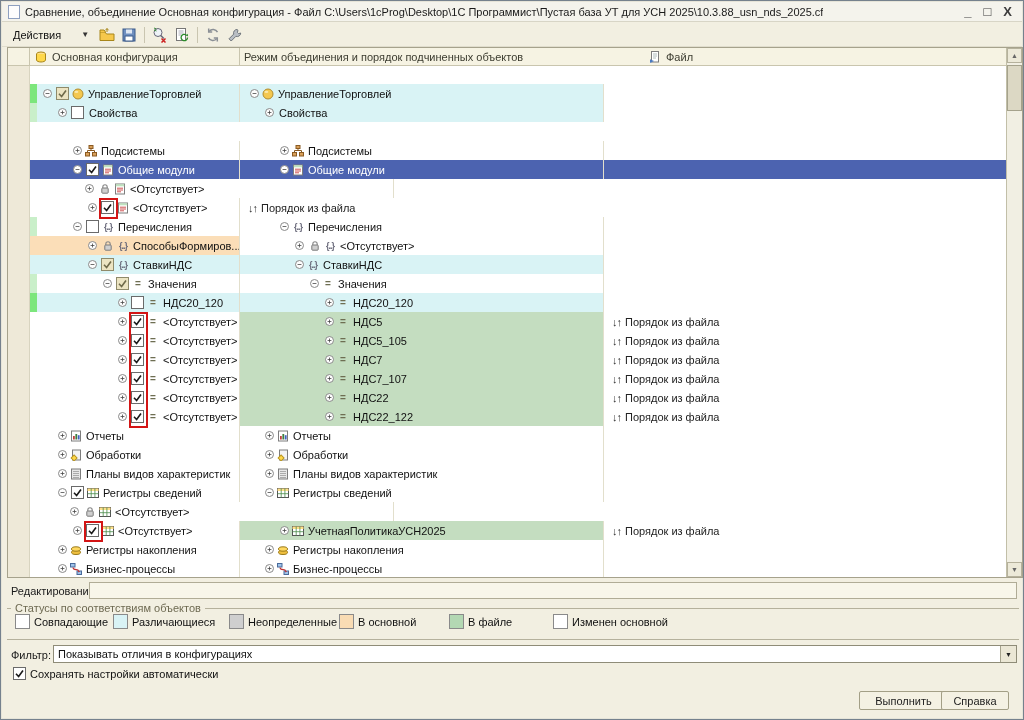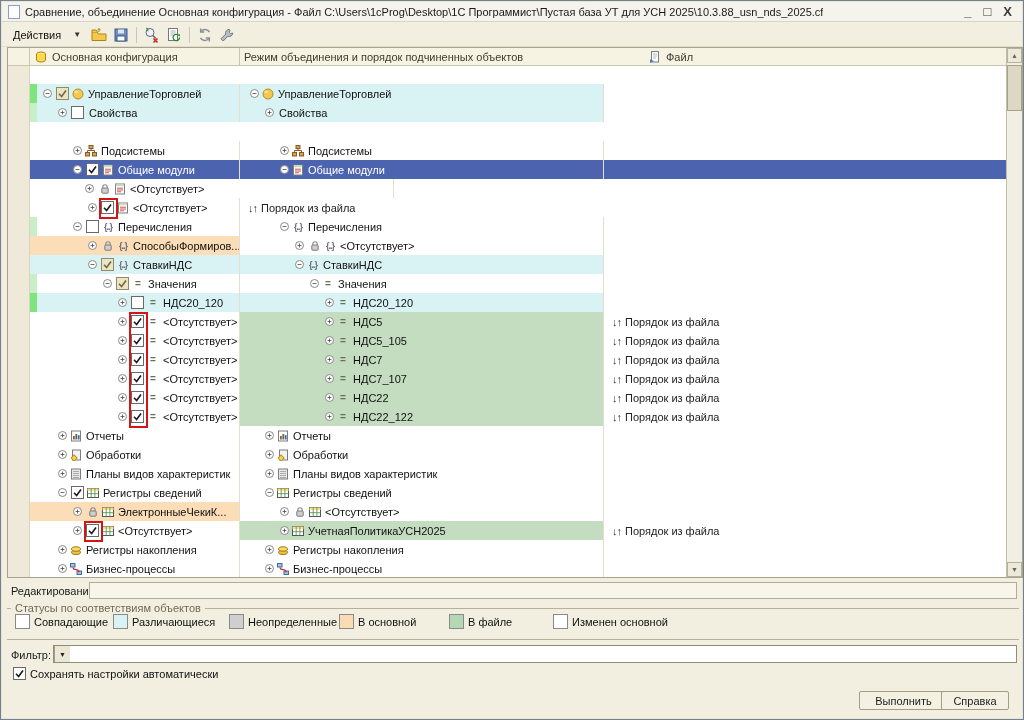--- a/index.html
+++ b/index.html
@@ -9,21 +9,21 @@
   
   .titlebar{position:absolute;left:1px;top:1px;right:1px;height:20px;background:#f4f3ec;
             border-bottom:1px solid #d8d5c6;display:flex;align-items:center;padding:0 6px;}
   .appicon{width:12px;height:14px;background:#fdfdfd;border:1px solid #8ea0c0;margin-right:5px;flex:0 0 auto;}
   .title{white-space:nowrap;overflow:hidden;color:#1a1a1a;}
   .wctl{margin-left:auto;display:flex;gap:12px;align-items:center;padding-right:4px;flex:0 0 auto;}
   .wctl span{color:#3c3c3c;font-weight:bold;font-size:13px;line-height:13px;cursor:default;}
   
   .toolbar{position:absolute;left:1px;top:22px;right:1px;height:24px;display:flex;align-items:center;
            padding:0 4px;border-bottom:1px solid #e0ddcd;}
-  .actbtn{display:flex;align-items:center;gap:12px;padding:2px 6px;border:1px solid transparent;}
+  .actbtn{display:flex;align-items:center;gap:20px;padding:2px 6px;border:1px solid transparent;}
   .tbi{width:20px;height:20px;display:flex;align-items:center;justify-content:center;margin:0 1px;}
   .tsep{width:1px;height:16px;background:#c9c5b0;margin:0 4px;}
   .caret{font-size:8px;color:#333;}
   
   .grid{position:absolute;left:6px;top:46px;width:1016px;height:531px;background:#fff;
         border:1px solid #a6a28c;overflow:hidden;}
   .ghead{position:absolute;left:0;top:0;height:18px;display:flex;background:#f6f3e3;border-bottom:1px solid #c9c5ae;z-index:2;}
   .gh{display:flex;align-items:center;gap:4px;padding:0 4px;border-right:1px solid #c9c5ae;color:#3c3c30;overflow:hidden;white-space:nowrap;}
   .svc{position:absolute;left:0;top:18px;width:22px;height:513px;background:#eee9d8;border-right:1px solid #d8d4c0;}
   .rows{position:absolute;left:22px;top:18px;width:978px;}
@@ -955,43 +955,20 @@
                 <rect x=".5" y="1.5" width="11" height="9" fill="#fff" stroke="#555"></rect>
                 <rect x=".5" y="1.5" width="11" height="2.5" fill="#ffe08a"></rect>
                 <path d="M4.2 1.5v9M7.9 1.5v9M.5 6.7h11" stroke="#4a8c4a" stroke-width=".8"></path>
               </svg>
             </span>
             <span class="lbl">Регистры сведений</span>
           </div>
           <div class="cell c3 bg-white" style="border-right: none;"></div>
         </div>
         <div class="row" style="top: 436px;">
-          <div class="cell c1 bg-peach">
-            <span class="marker"></span>
-            <span class="sp" style="width: 34px;"></span>
-            <span class="exp">
-              <svg width="7" height="7" viewBox="0 0 9 9">
-                <path d="M2 4.5h5M4.5 2v5" stroke="#444"></path>
-              </svg>
-            </span>
-            <span class="cbslot">
-              <svg width="12" height="12" viewBox="0 0 12 12">
-                <path d="M3.8 5V3.9a2.2 2.2 0 0 1 4.4 0V5" fill="none" stroke="#8a8a8a" stroke-width="1.1"></path>
-                <rect x="2.8" y="5" width="6.4" height="5.2" rx=".8" fill="#cfcfcf" stroke="#7a7a7a"></rect>
-              </svg>
-            </span>
-            <span class="ric">
-              <svg width="12" height="12" viewBox="0 0 12 12">
-                <rect x=".5" y="1.5" width="11" height="9" fill="#fff" stroke="#555"></rect>
-                <rect x=".5" y="1.5" width="11" height="2.5" fill="#ffe08a"></rect>
-                <path d="M4.2 1.5v9M7.9 1.5v9M.5 6.7h11" stroke="#4a8c4a" stroke-width=".8"></path>
-              </svg>
-            </span>
-            <span class="lbl">ЭлектронныеЧекиК...</span>
-          </div>
           <div class="cell c2 bg-white">
             <span class="sp" style="width: 30px;"></span>
             <span class="exp">
               <svg width="7" height="7" viewBox="0 0 9 9">
                 <path d="M2 4.5h5M4.5 2v5" stroke="#444"></path>
               </svg>
             </span>
             <span class="cbslot">
               <svg width="12" height="12" viewBox="0 0 12 12">
                 <path d="M3.8 5V3.9a2.2 2.2 0 0 1 4.4 0V5" fill="none" stroke="#8a8a8a" stroke-width="1.1"></path>
@@ -1168,20 +1145,21 @@
         </div>
         <div class="leg" style="left: 546px;">
           <span class="sw" style="background: rgb(255, 255, 255);"></span>
           <span>Изменен основной</span>
         </div>
       </div>
   </div>
 
   <span class="flabel" style="left:10px;top:648px">Фильтр:</span>
   <div class="combo" style="left:52px;top:644px;width:964px">
+    <span class="val">Показывать отличия в конфигурациях</span>
     <span class="ddbtn">▼</span>
   </div>
 
   <div class="ckrow" style="left:12px;top:666px">
     <span class="cb" id="autosave-cb">
         <svg width="11" height="11" viewBox="0 0 11 11">
           <path d="M2 5.8l2.6 2.7L9 2.6" fill="none" stroke="#1a1a1a" stroke-width="1.6"></path>
         </svg>
       </span>
     <span>Сохранять настройки автоматически</span>

